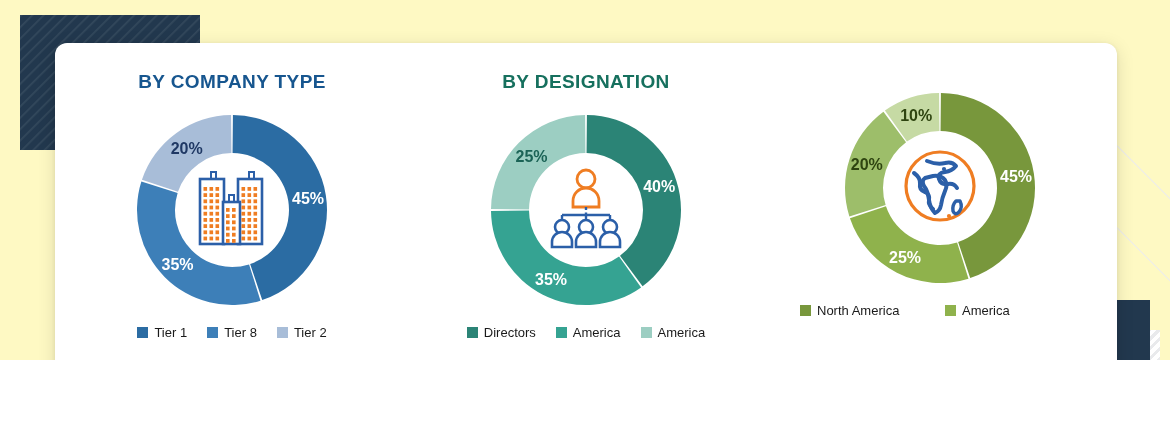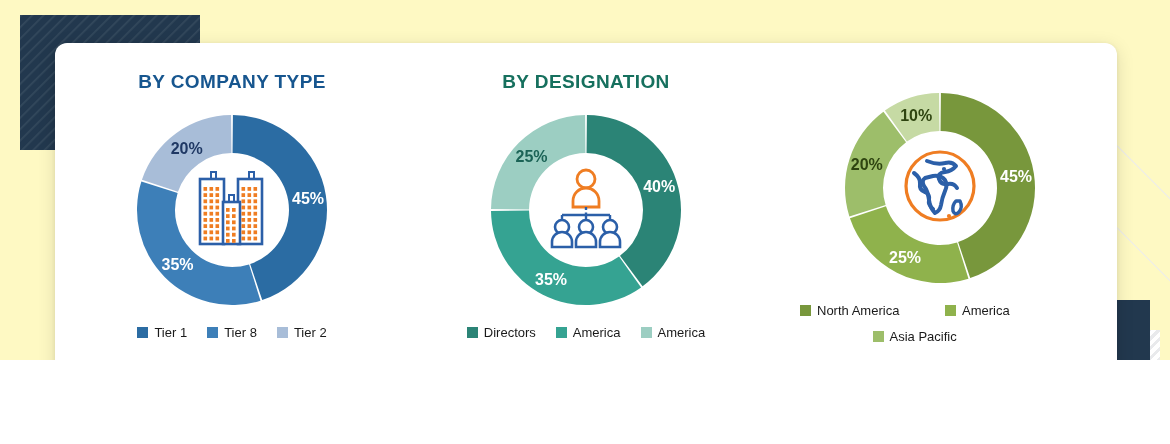--- a/index.html
+++ b/index.html
@@ -333,22 +333,18 @@
           </div>
           <div class="legend two-col">
             <div class="legend-item">
               <span class="legend-swatch" style="background: rgb(120, 151, 60);"></span>
               <span class="legend-label">North America</span>
             </div>
             <div class="legend-item">
               <span class="legend-swatch" style="background: rgb(143, 178, 76);"></span>
               <span class="legend-label">America</span>
             </div>
-            <div class="legend-item">
-              <span class="legend-swatch" style="background: rgb(157, 190, 106);"></span>
-              <span class="legend-label">Asia Pacific</span>
-            </div>
           </div>
         </div>
       </div>
   </div>
 
 </div>
 
 </body></html>

